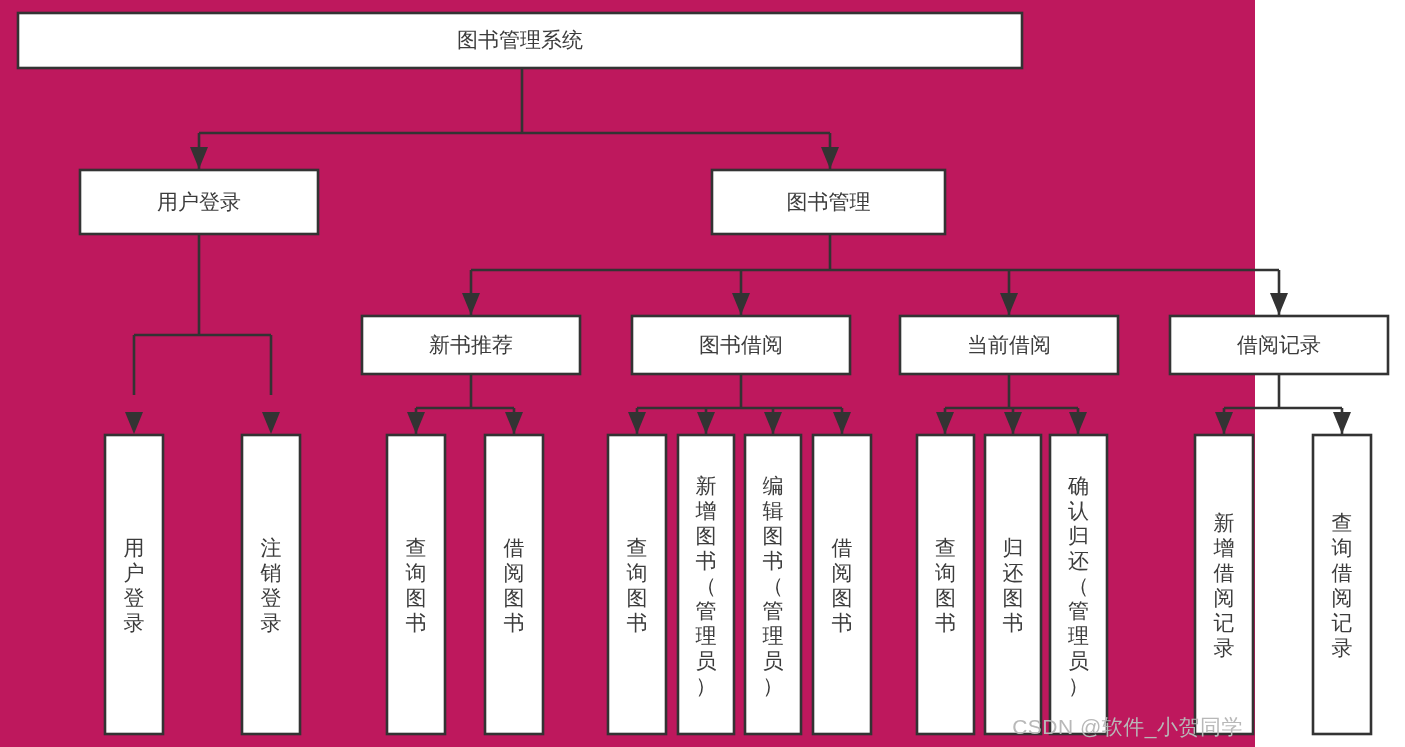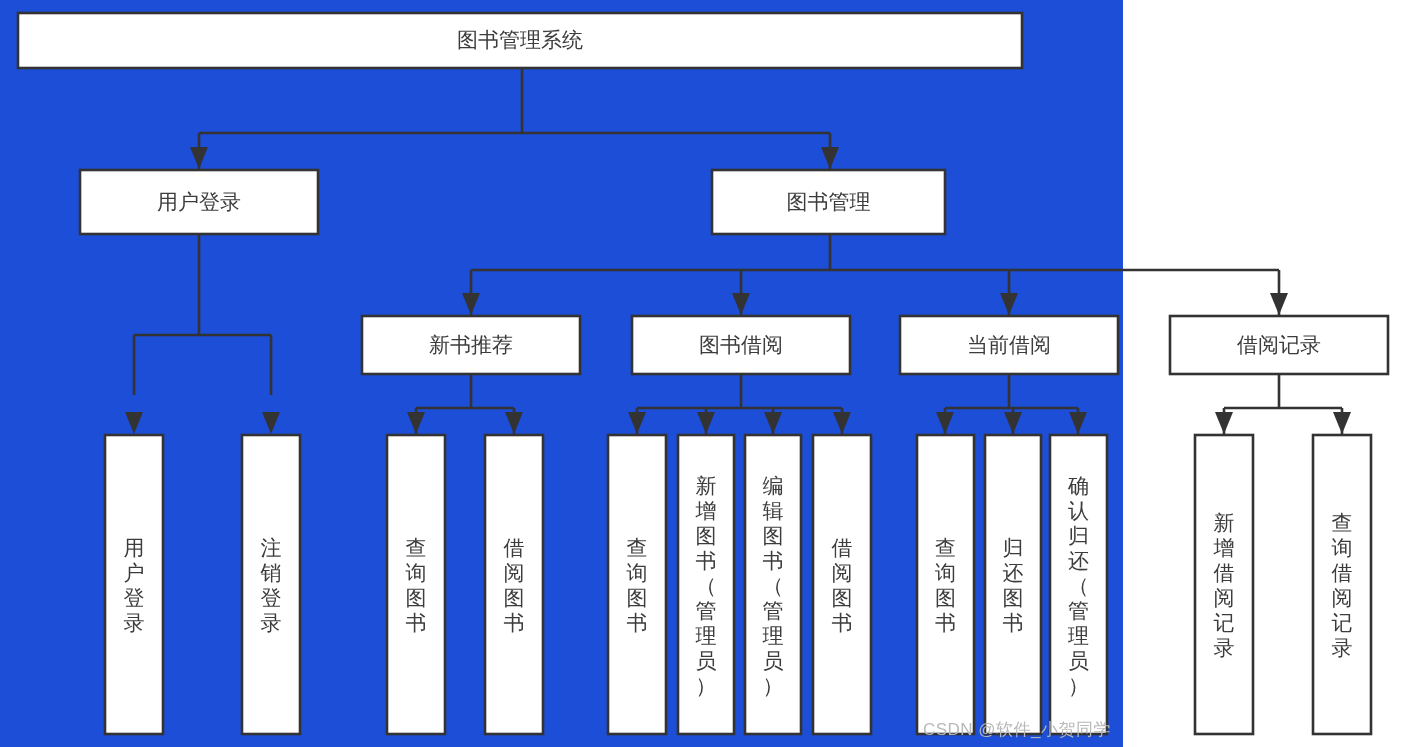--- a/index.html
+++ b/index.html
@@ -8,23 +8,23 @@
     background: #ffffff;
   }
   body {
     width: 1405px;
     height: 747px;
     font-family: "Liberation Sans", sans-serif;
     overflow: hidden;
   }
   #diagram-root {
     position: relative;
-    width: 1123px;
+    width: 1255px;
     height: 747px;
-    background: #1d4ed8;
+    background: #be185d;
   }
   svg.diagram-canvas {
     position: absolute;
     left: 0;
     top: 0;
     width: 1405px;
     height: 747px;
     display: block;
   }
   .node-box {
@@ -53,21 +53,21 @@
     font-family: "Liberation Sans", sans-serif;
     font-size: 21px;
     fill: #3c3c3c;
     text-anchor: middle;
   }
   .watermark-text {
     position: absolute;
     right: 12px;
     bottom: 6px;
     font-family: "Liberation Sans", sans-serif;
-    font-size: 17px;
+    font-size: 21px;
     color: #b8b8b8;
     white-space: nowrap;
     letter-spacing: 0.5px;
   }
 </style>
 </head>
 <body>
 
 <div id="diagram-root">
   <svg class="diagram-canvas" id="diagram-canvas" viewBox="0 0 1405 747">

